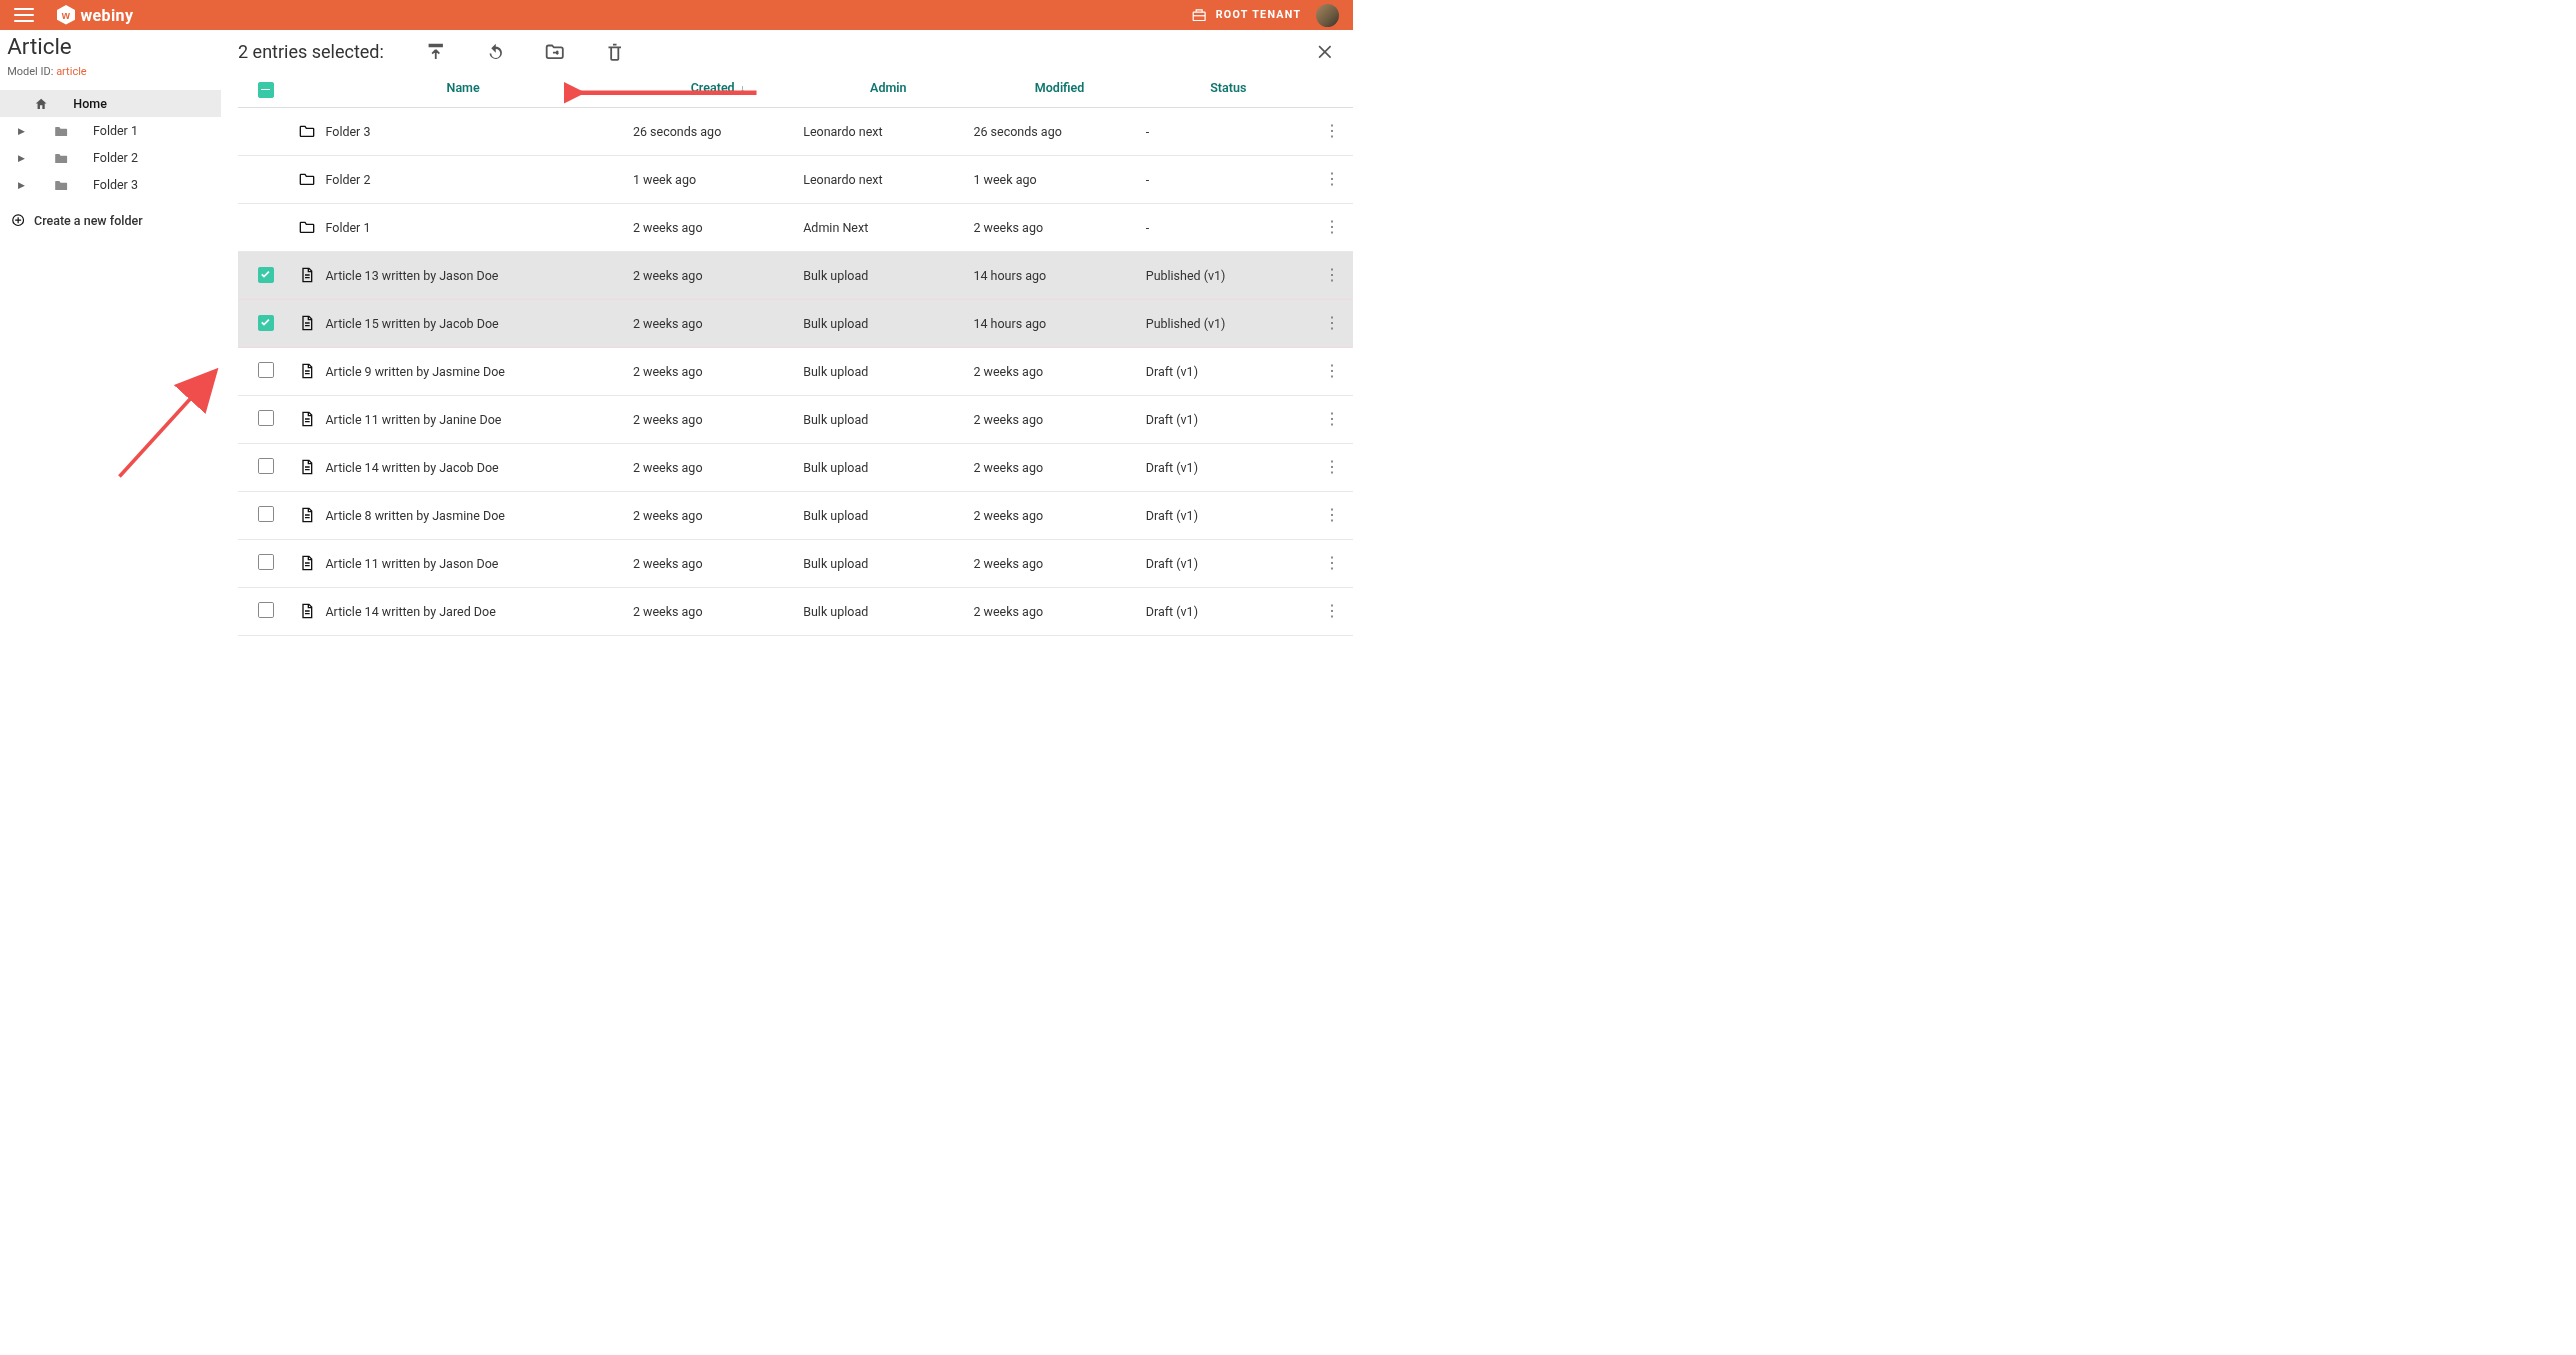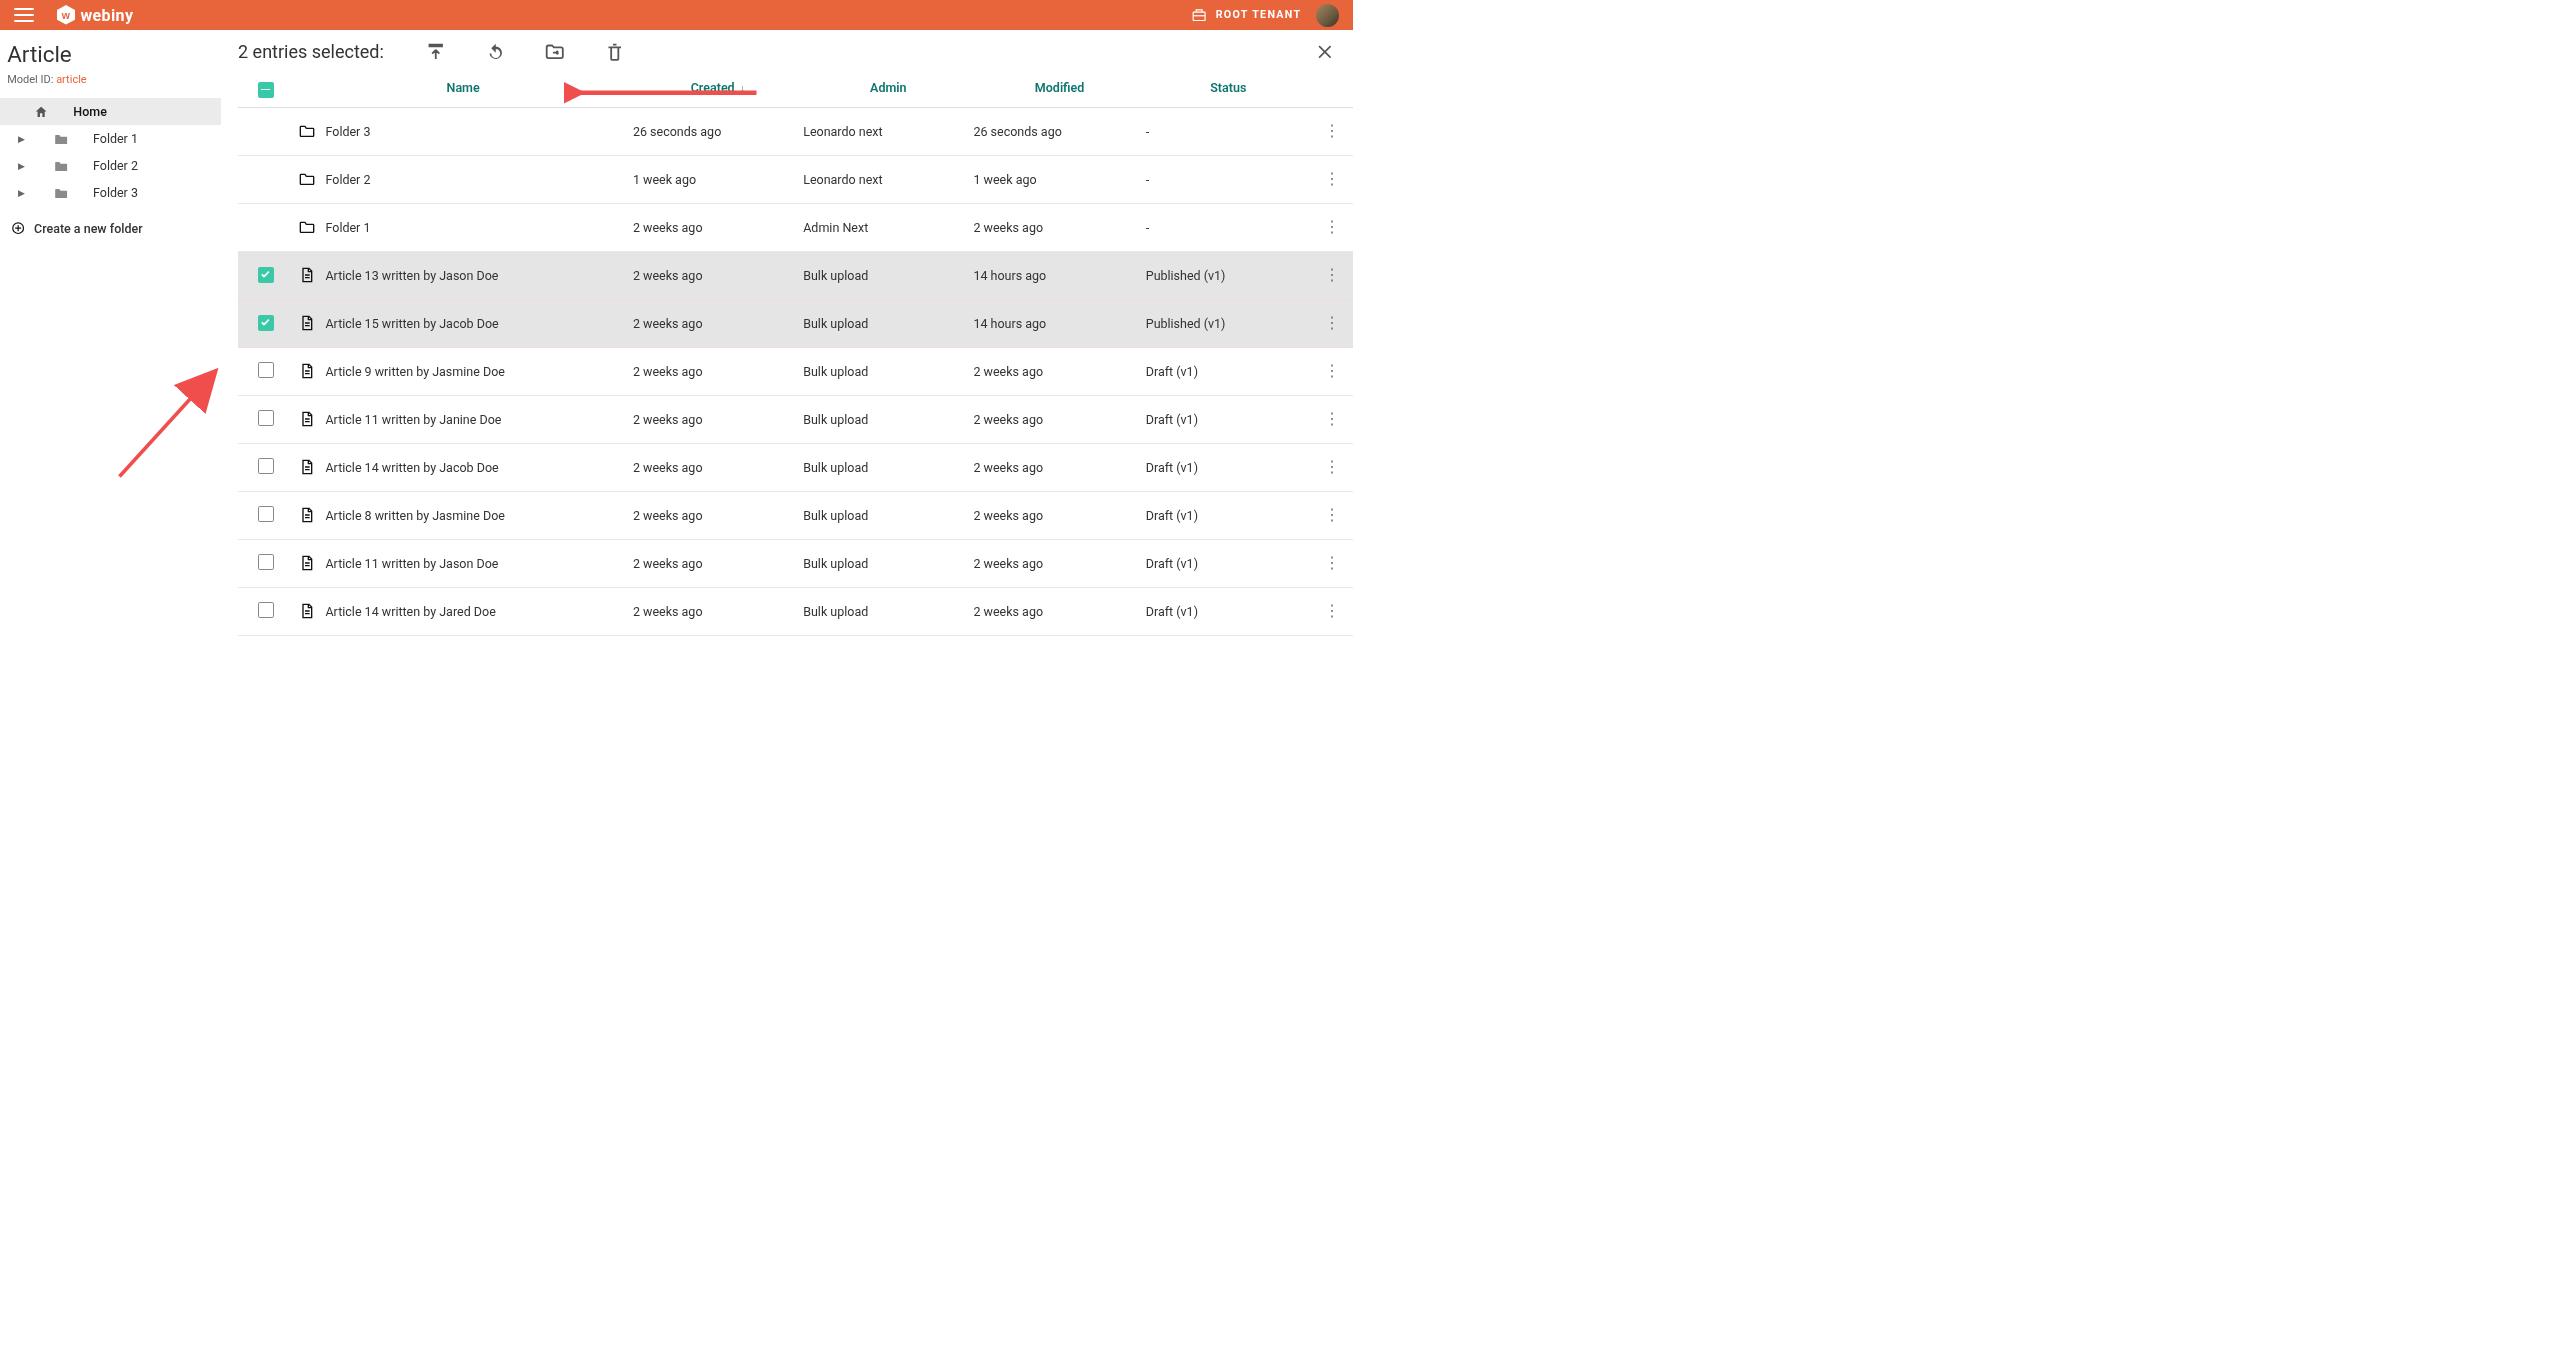--- a/index.html
+++ b/index.html
@@ -26,21 +26,21 @@
   .hamburger { width: 19.7px; height: 14.3px; cursor: pointer; display:flex; flex-direction:column; justify-content:space-between; margin-right:23px;}
   .hamburger span { display:block; height:1.8px; background:#fff; border-radius:0.9px;}
   .logo { display:flex; align-items:center; gap:5.4px; font-weight:700; font-size:16px; letter-spacing:0.4px;}
   .logo-badge { width:18px; height:19.7px; }
   .spacer { flex:1; }
   .tenant { display:flex; align-items:center; gap:9px; font-weight:700; letter-spacing:1.3px; font-size:10.7px;}
   .avatar { width:23px; height:23px; border-radius:50%; margin-left:14.3px; overflow:hidden; background:linear-gradient(135deg,#a8865f 0%, #6b5a41 60%, #3a3126 100%);}
 
   
   .container { display:flex; height: calc(100% - 30px); }
-  .sidebar { width: 222px; padding: 10px 0 0 0; border-right:0.9px solid transparent;}
+  .sidebar { width: 222px; padding: 2px 0 0 0; border-right:0.9px solid transparent;}
   .title { font-size:22.4px; padding: 1.8px 0 0 7.2px; line-height:1.15; font-weight:400;}
   .model-line { font-size:11px; color:#666; padding: 5.4px 0 0 7.2px;}
   .model-line .mid { color:#E8653B; }
   .tree { margin-top:12.5px;}
   .tree-row { display:flex; align-items:center; height:27px; padding:0 9px; font-size:12.5px; cursor:pointer; gap:25px;}
   .tree-row.home { background:#ebebeb; color:#141414; font-weight:500;}
   .tree-row .caret { width:10.7px; color:#666; font-size:9px;}
   .tree-row .home-caret { width:0px; }
   .folder-gray { fill:#8a8a8a;}
   .create-folder { display:flex; align-items:center; gap:9px; padding:7.2px 9px 0 10.7px; cursor:pointer; font-weight:500; font-size:12.5px; margin-top:7.2px;}

